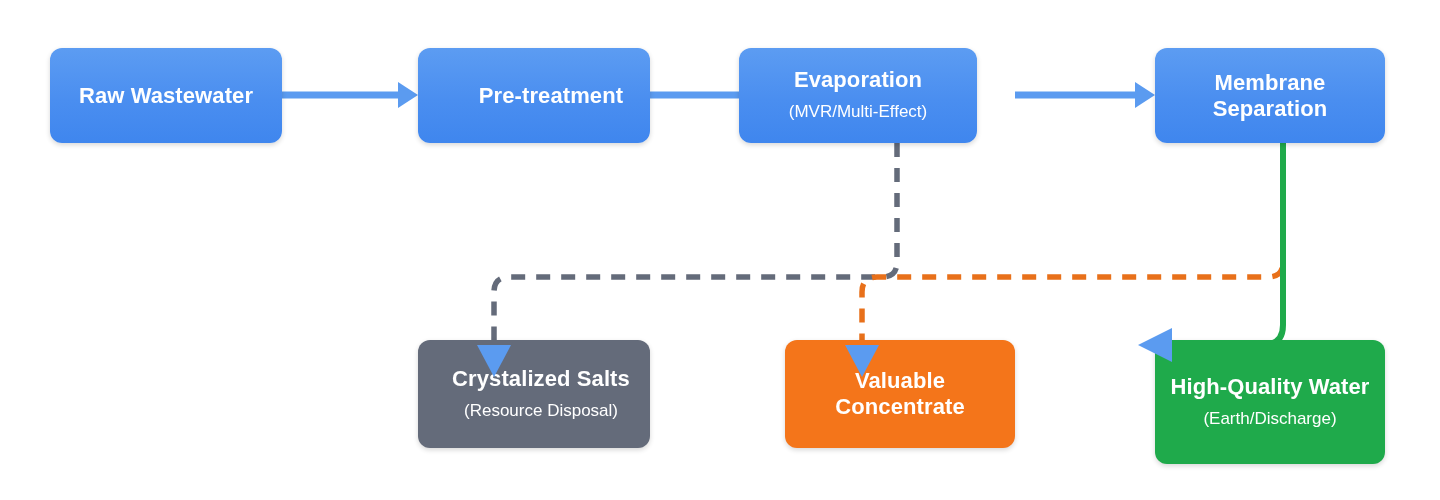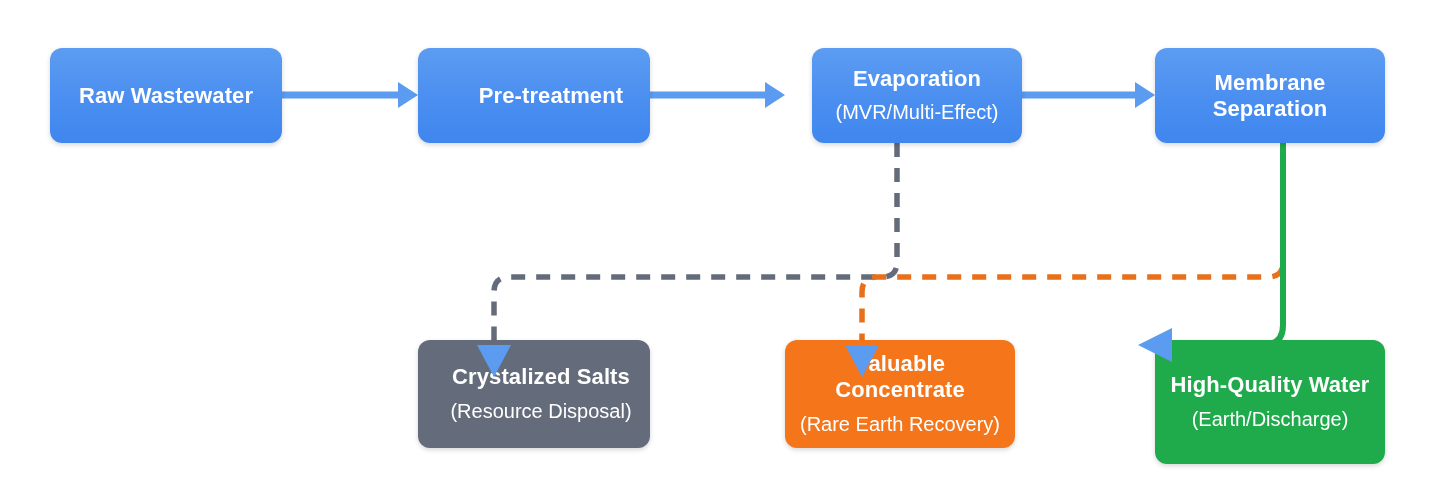--- a/index.html
+++ b/index.html
@@ -54,21 +54,21 @@
     padding: 4px 10px;
   }
   .node .title {
     font-size: 22px;
     font-weight: bold;
     line-height: 1.18;
     letter-spacing: 0.1px;
     white-space: pre-line;
   }
   .node .sub {
-    font-size: 20px;
+    font-size: 17px;
     font-weight: normal;
     line-height: 1.3;
     margin-top: 8px;
     white-space: pre-line;
   }
   .node.blue {
     background: linear-gradient(180deg, #5c9cf2 0%, #4a8ef0 55%, #3f86ee 100%);
   }
   .node.gray {
     background: #646b7a;
@@ -76,21 +76,21 @@
   }
   .node.orange {
     background: #f4751a;
   }
   .node.green {
     background: #1faa4b;
   }
   
   #node-raw-wastewater      { left: 50px;   top: 48px;  width: 232px; height: 95px; }
   #node-pre-treatment       { left: 418px;  top: 48px;  width: 232px; height: 95px; padding-left: 44px; }
-  #node-evaporation         { left: 812px;  top: 48px;  width: 210px; height: 95px; text-align: right; }
+  #node-evaporation         { left: 739px;  top: 48px;  width: 238px; height: 95px; text-align: right; }
   #node-membrane-separation { left: 1155px; top: 48px;  width: 230px; height: 95px; }
   #node-crystalized-salts   { left: 418px;  top: 340px; width: 232px; height: 108px; }
   #node-valuable-concentrate{ left: 785px;  top: 340px; width: 230px; height: 108px; }
   #node-high-quality-water  { left: 1155px; top: 340px; width: 230px; height: 124px; }
 </style>
 </head>
 <body>
 
 <div id="canvas">
 
@@ -148,21 +148,20 @@
 Separation</div>
   </div>
 
   <div class="node gray" id="node-crystalized-salts">
     <div class="title">Crystalized Salts</div>
     <div class="sub">(Resource Disposal)</div>
   </div>
 
   <div class="node orange" id="node-valuable-concentrate">
     <div class="title">Valuable Concentrate</div>
-    <div class="sub">(Rare Earth Recovery)</div>
   </div>
 
   <div class="node green" id="node-high-quality-water">
     <div class="title">High-Quality Water</div>
     <div class="sub">(Earth/Discharge)</div>
   </div>
 
 </div>
 
 </body></html>

